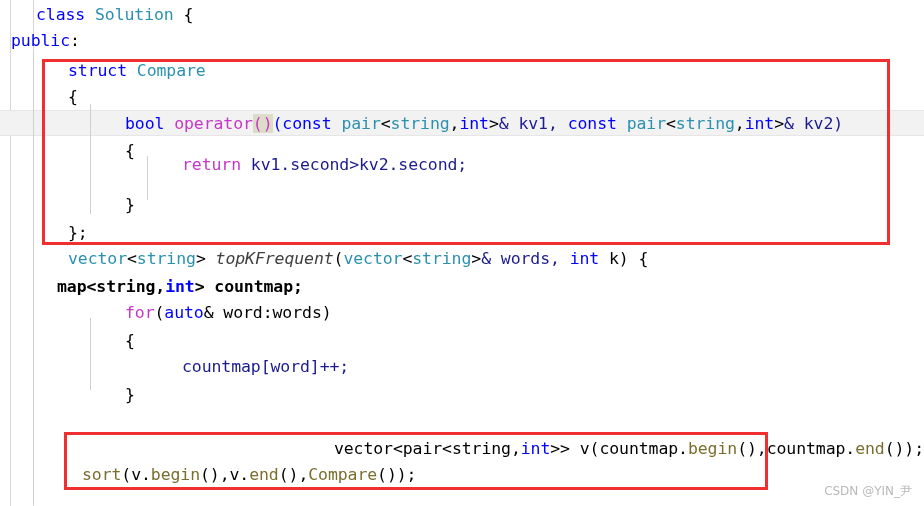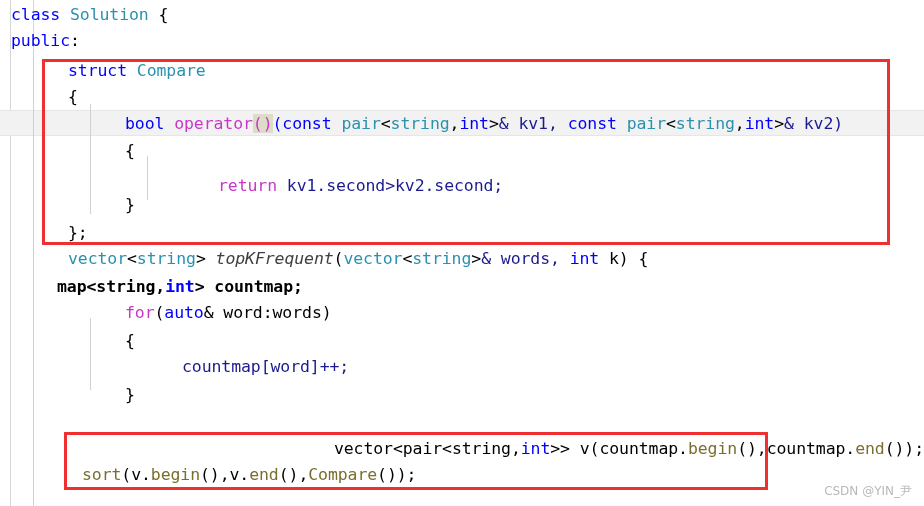--- a/index.html
+++ b/index.html
@@ -93,27 +93,27 @@
 </style>
 </head>
 <body>
 
 <div id="editor">
 
   <div class="gutter-rule g1"></div>
   <div class="gutter-rule g2"></div>
 
   <div class="code-area" id="code-area">
-      <div class="line" style="top: 2px;"><span class="txt" style="padding-left: 11px;"><span class="kw">class </span><span class="type">Solution</span><span class="plain"> {</span></span></div>
+      <div class="line" style="top: 2px;"><span class="txt" style="padding-left: 11px; margin-left: 25px;"><span class="kw">class </span><span class="type">Solution</span><span class="plain"> {</span></span></div>
       <div class="line" style="top: 28px;"><span class="txt" style="padding-left: 11px;"><span class="kw">public</span><span class="plain">:</span></span></div>
       <div class="line" style="top: 58px;"><span class="txt" style="padding-left: 68px;"><span class="kw">struct </span><span class="type">Compare</span></span></div>
       <div class="line" style="top: 84px;"><span class="txt" style="padding-left: 68px;"><span class="plain">{</span></span></div>
       <div class="line current" style="top: 110px;"><span class="txt" style="padding-left: 125px;"><span class="kw">bool </span><span class="ctrl">operator</span><span class="ctrl opmatch">()</span><span class="kw">(</span><span class="kw">const </span><span class="type">pair</span><span class="plain">&lt;</span><span class="type">string</span><span class="plain">,</span><span class="kw">int</span><span class="plain">&gt;</span><span class="var">&amp; kv1, </span><span class="kw">const </span><span class="type">pair</span><span class="plain">&lt;</span><span class="type">string</span><span class="plain">,</span><span class="kw">int</span><span class="plain">&gt;</span><span class="var">&amp; kv2)</span></span></div>
       <div class="line" style="top: 138px;"><span class="txt" style="padding-left: 125px;"><span class="plain">{</span></span></div>
-      <div class="line" style="top: 173px; padding-left: 36px;"><span class="txt" style="padding-left: 182px;"><span class="ctrl">return </span><span class="var">kv1.second&gt;kv2.second;</span></span></div>
+      <div class="line" style="top: 152px;"><span class="txt" style="padding-left: 182px;"><span class="ctrl">return </span><span class="var">kv1.second&gt;kv2.second;</span></span></div>
       <div class="line" style="top: 192px;"><span class="txt" style="padding-left: 125px;"><span class="plain">}</span></span></div>
       <div class="line" style="top: 220px;"><span class="txt" style="padding-left: 68px;"><span class="plain">};</span></span></div>
       <div class="line" style="top: 246px;"><span class="txt" style="padding-left: 68px;"><span class="type">vector</span><span class="plain">&lt;</span><span class="type">string</span><span class="plain">&gt; </span><span class="fndef">topKFrequent</span><span class="plain">(</span><span class="type">vector</span><span class="plain">&lt;</span><span class="type">string</span><span class="plain">&gt;</span><span class="var">&amp; words, </span><span class="kw">int</span><span class="plain"> k) {</span></span></div>
       <div class="line" style="top: 274px;"><span class="txt" style="padding-left: 57px; font-weight: bold;"><span class="plain">map&lt;string,</span><span class="kw">int</span><span class="plain">&gt; countmap;</span></span></div>
       <div class="line" style="top: 300px;"><span class="txt" style="padding-left: 125px;"><span class="ctrl">for</span><span class="plain">(</span><span class="kw">auto</span><span class="plain">&amp; word:words)</span></span></div>
       <div class="line" style="top: 328px;"><span class="txt" style="padding-left: 125px;"><span class="plain">{</span></span></div>
       <div class="line" style="top: 354px;"><span class="txt" style="padding-left: 182px;"><span class="var">countmap[word]++;</span></span></div>
       <div class="line" style="top: 382px;"><span class="txt" style="padding-left: 125px;"><span class="plain">}</span></span></div>
       <div class="line" style="top: 408px;"><span class="txt" style="padding-left: 125px;"></span></div>
       <div class="line" style="top: 436px; text-align: right;"><span class="txt" style="padding-left: 125px;"><span class="plain">vector&lt;pair&lt;string,</span><span class="kw">int</span><span class="plain">&gt;&gt; v(countmap.</span><span class="fn">begin</span><span class="plain">(),countmap.</span><span class="fn">end</span><span class="plain">());</span></span></div>

